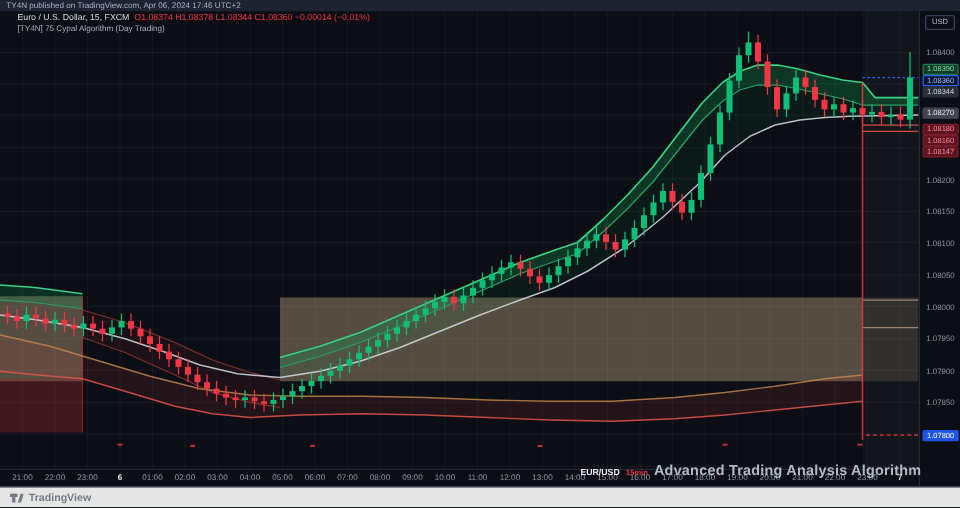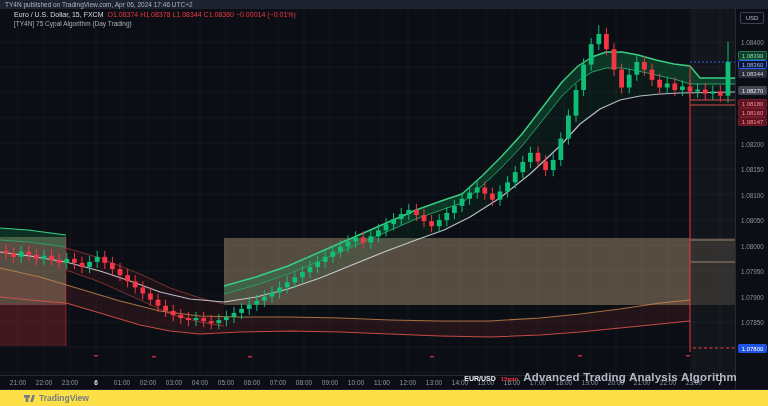--- a/index.html
+++ b/index.html
@@ -19,22 +19,22 @@
   .pbadge{position:absolute;left:2px;width:29px;height:9px;border-radius:1.5px;font-size:6px;
           line-height:9px;text-align:center;box-sizing:border-box;}
   #taxis{position:absolute;left:0;top:375px;width:735px;height:14px;background:#0b0e14;
          border-top:1px solid #242a38;box-sizing:border-box;z-index:5;}
   .tl{position:absolute;top:3px;font-size:6.5px;color:#9199a6;transform:translateX(-50%);white-space:nowrap;}
   .tl.day{color:#e3e6ee;font-weight:bold;}
   #watermark{position:absolute;top:371px;right:31px;z-index:7;display:flex;align-items:baseline;gap:5px;white-space:nowrap;}
   .wm-sym{font-size:7px;font-weight:bold;color:#e8eaf0;}
   .wm-badge{font-size:6px;font-weight:bold;color:#f23645;}
   .wm-title{font-size:11.5px;font-weight:bold;color:rgba(208,214,226,0.85);letter-spacing:0.2px;}
-  #footer{position:absolute;left:0;bottom:0;width:768px;height:17px;background:#fde047;
-          border-top:1px solid #1b202c;box-sizing:border-box;display:flex;align-items:center;padding-left:24px;z-index:8;}
+  #footer{position:absolute;left:0;bottom:0;width:768px;height:17px;background:#e5e5e5;
+          border-top:1px solid #1b202c;box-sizing:border-box;display:flex;align-items:center;padding-left:8px;z-index:8;}
   .brand{font-size:8.5px;font-weight:bold;color:#757b87;margin-left:4px;}
 </style>
 </head>
 <body>
 <div id="root">
 
   <div id="topbar">
     <span>TY4N published on TradingView.com, Apr 06, 2024 17:46 UTC+2</span>
   </div>
 

